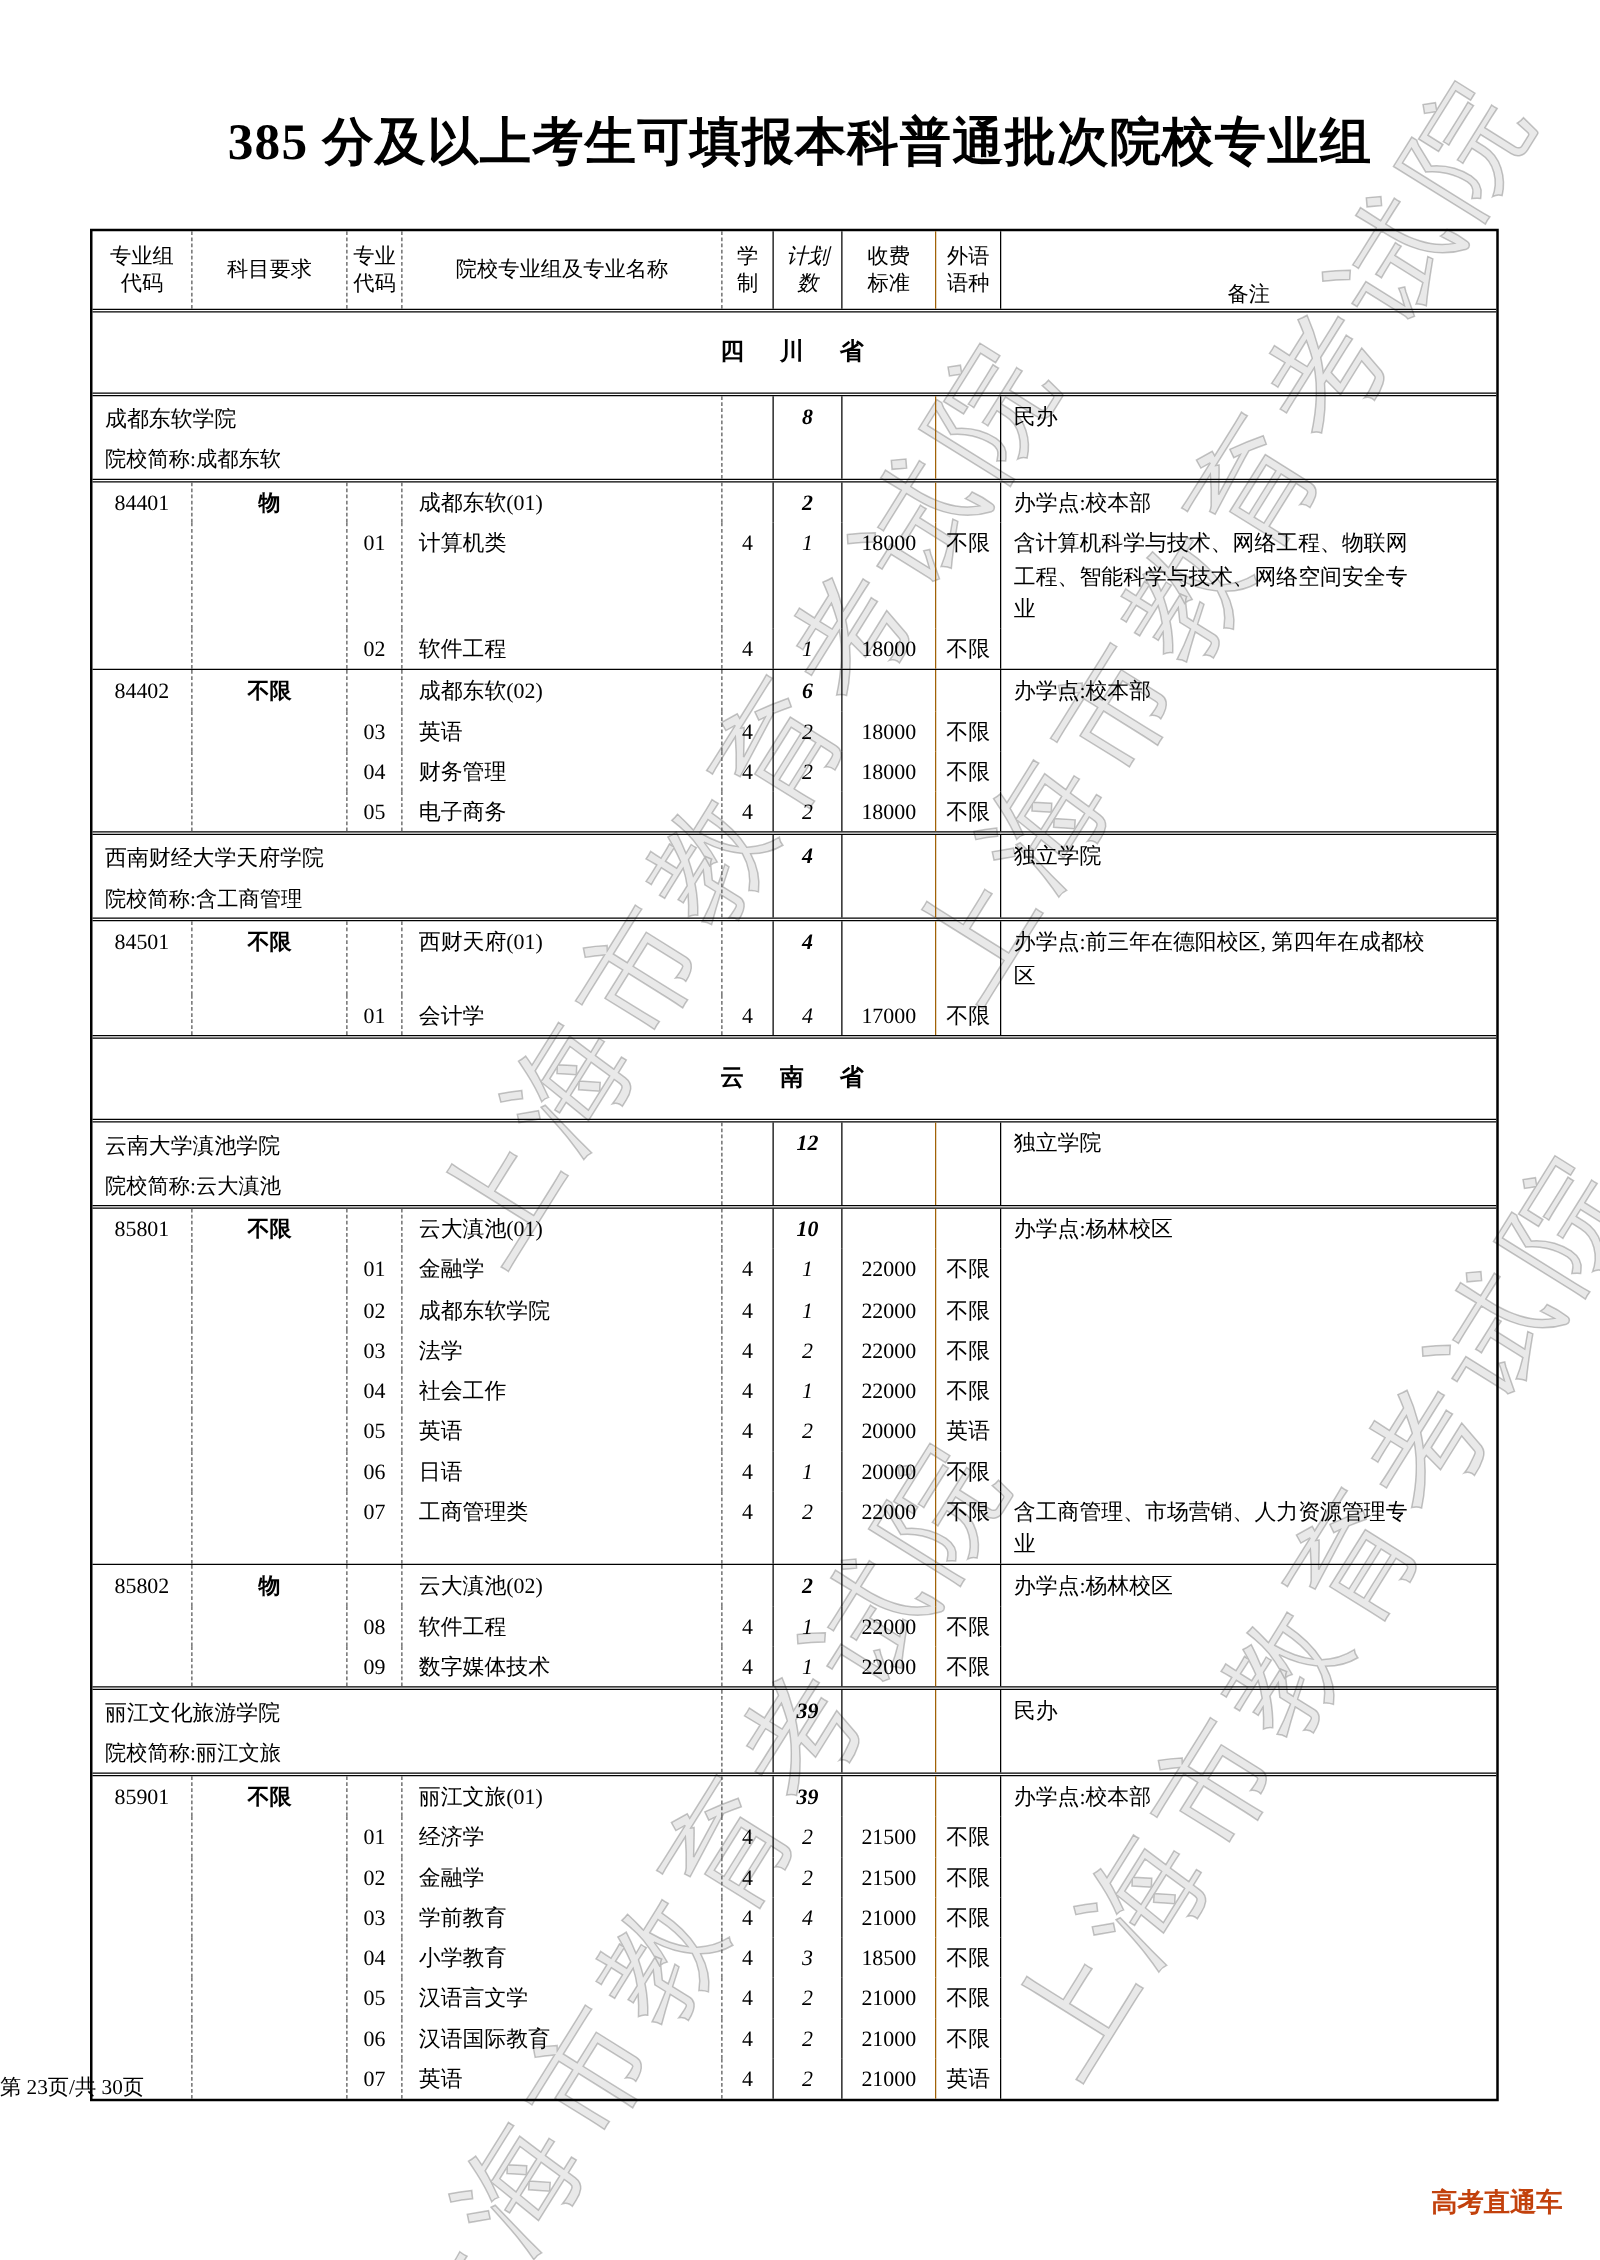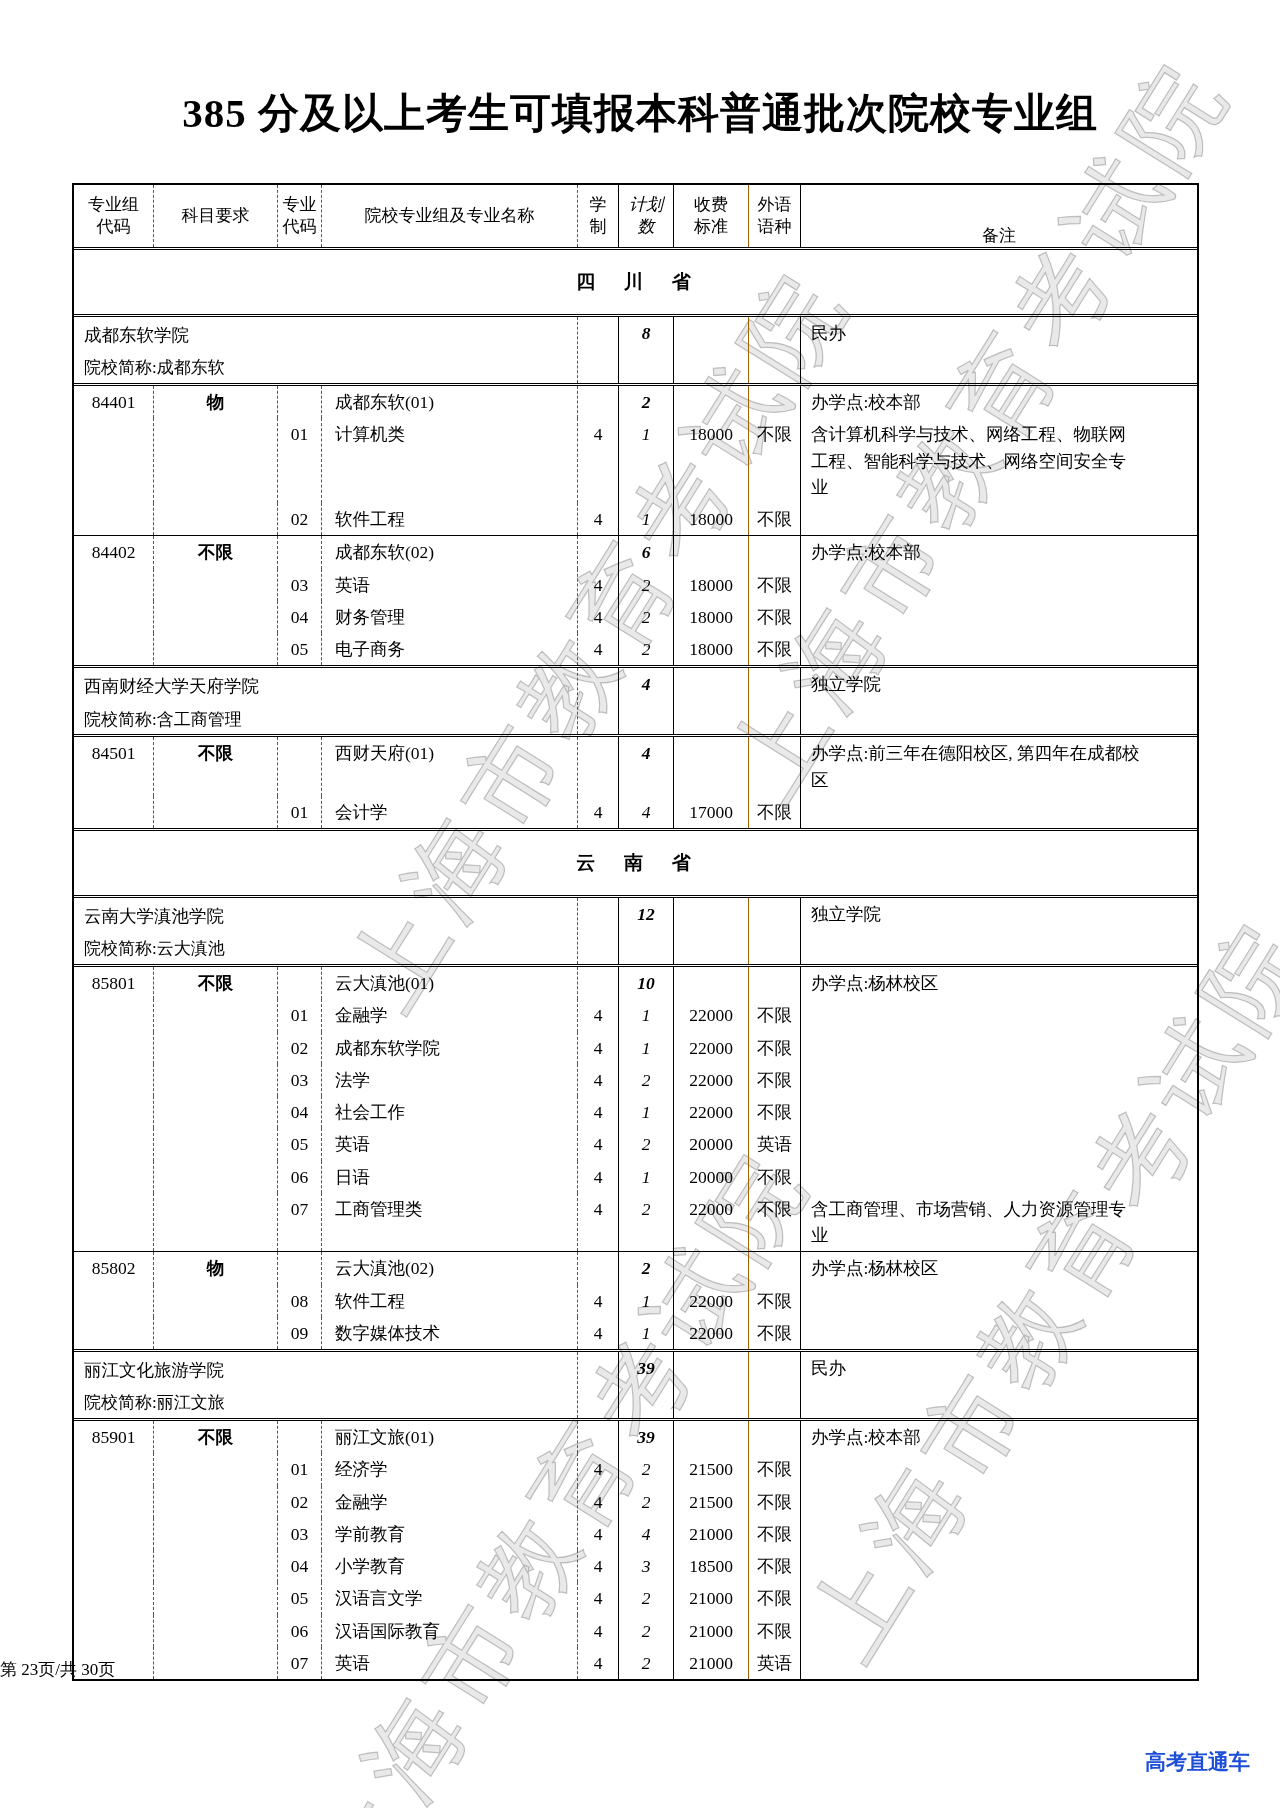--- a/index.html
+++ b/index.html
@@ -44,21 +44,21 @@
   .row.major{min-height:32px;}
   .school-name{font-size:17.5px;line-height:1.5;padding-top:2px;}
   .school-abbr{font-size:17px;line-height:1.4;margin-top:8px;}
   .bold{font-weight:700;}
   .sep-heavy{border-top:3px double #000;}
   .sep-light{border-top:1px solid #000;}
   
   .footer{position:absolute;top:1658px;left:0;width:100%;text-align:left;
           font-size:17px;z-index:2;}
   .brand{position:absolute;top:1748px;right:30px;font-size:21px;font-weight:700;
-         color:#1d4ed8;z-index:2;font-family:"Liberation Sans","DejaVu Sans",sans-serif;}
+         color:#c2410c;z-index:2;font-family:"Liberation Sans","DejaVu Sans",sans-serif;}
 </style>
 </head>
 <body>
 
 <div class="page">
   <div class="wm wm1">上海市教育考试院</div>
   <div class="wm wm2">上海市教育考试院</div>
   <div class="wm wm3">上海市教育考试院</div>
   <div class="wm wm4">上海市教育考试院</div>
 

